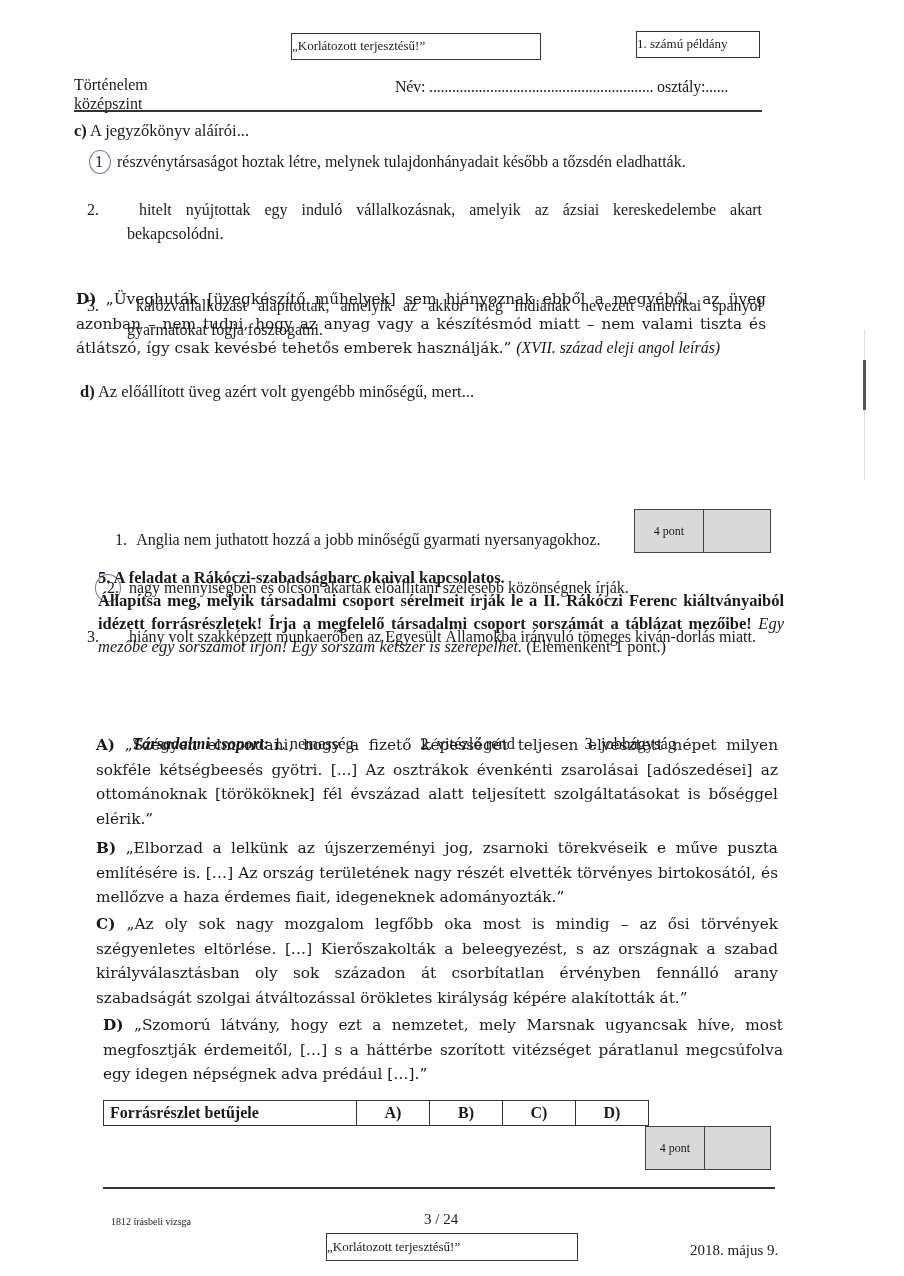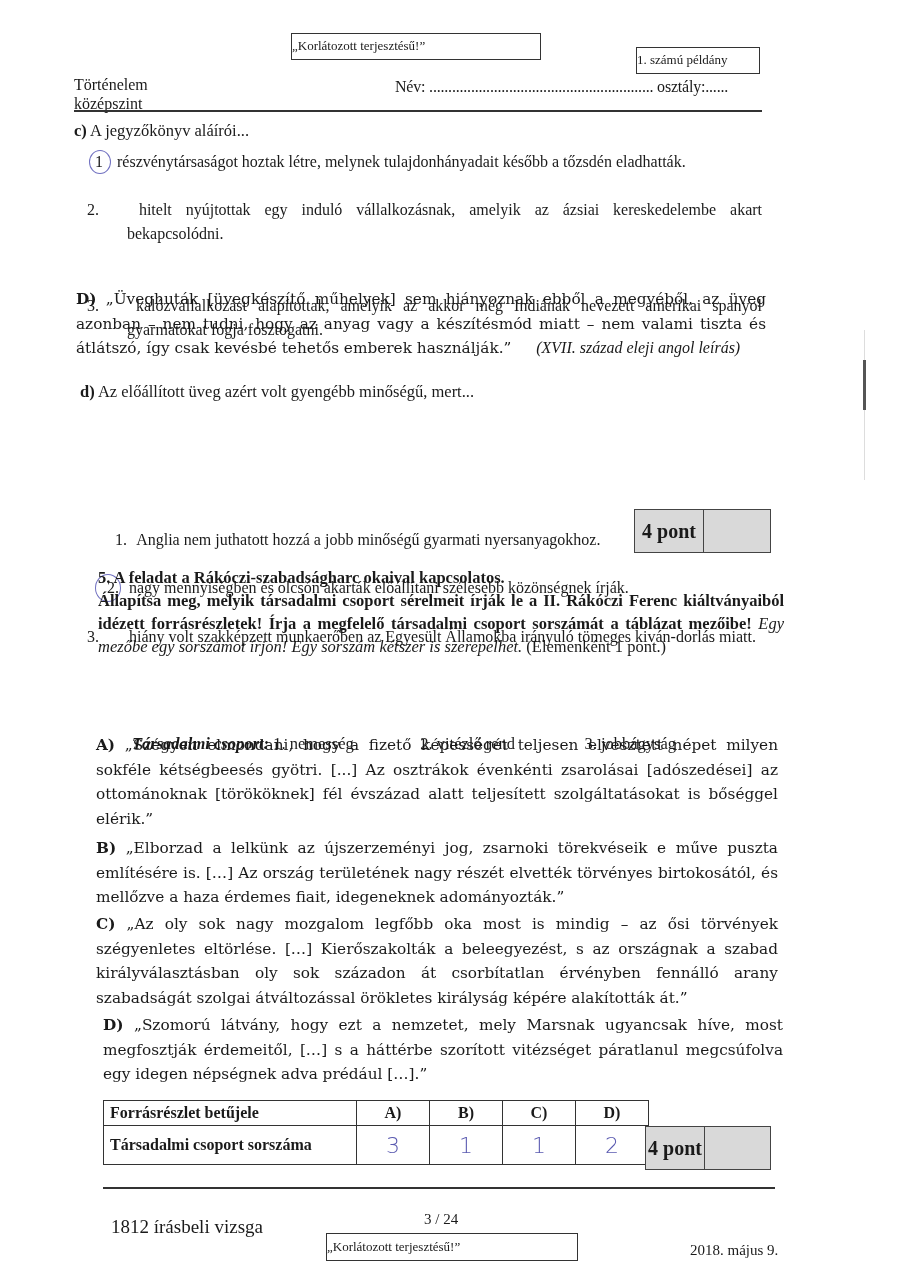--- a/index.html
+++ b/index.html
@@ -12,35 +12,35 @@
   .name-line { font-size: 16px; }
   .rule { height: 2px; background: #333; }
   .p { font-size: 16.5px; line-height: 24px; }
   .q { font-family: "DejaVu Serif", "Liberation Serif", serif; font-size: 15.3px; line-height: 24.5px; text-align: justify; }
   .list-item { font-size: 16px; line-height: 24px; position: relative; }
   .num { display: inline-block; width: 18px; }
   .circle { position: absolute; border: 1.5px solid #6a6ab8; border-radius: 50%; }
   .b { font-weight: bold; }
   .i { font-style: italic; }
   .pointbox { display: flex; border: 1.5px solid #444; background: #d9d9d9; box-sizing: border-box; }
-  .pointbox .lbl { border-right: 1.5px solid #444; display: flex; align-items: center; justify-content: center; font-size: 20px; font-weight: bold; }
+  .pointbox .lbl { border-right: 1.5px solid #444; display: flex; align-items: center; justify-content: center; font-size: 12px; }
   table.ans { border-collapse: collapse; font-size: 16px; }
   table.ans td { border: 1.5px solid #333; padding: 0 6px; height: 24px; }
   table.ans td.c { text-align: center; width: 60px; }
   .hand { font-family: "DejaVu Sans", sans-serif; color: #5a5ab0; font-size: 22px; font-weight: 300; }
   .edgebar { position: absolute; left: 863px; top: 360px; width: 3px; height: 50px; background: #555; }
   .edgeline { position: absolute; left: 864px; top: 330px; width: 1px; height: 150px; background: #ddd; }
 </style>
 </head>
 <body>
 
 <div class="abs box" style="left:291px;top:33px;width:250px;height:27px;line-height:24px;">
   <span>„Korlátozott terjesztésű!”</span>
 </div>
-<div class="abs box" style="left:636px;top:31px;width:124px;height:27px;line-height:24px;margin-top:16px;">
+<div class="abs box" style="left:636px;top:31px;width:124px;height:27px;line-height:24px;">
   <span>1. számú példány</span>
 </div>
 
 <div class="abs hdr-left" style="left:74px;top:75px;">
   <div>Történelem</div>
   <div>középszint</div>
 </div>
 <div class="abs name-line" style="left:395px;top:78px;letter-spacing:-0.2px;">Név: ........................................................... osztály:......</div>
 <div class="abs rule" style="left:74px;top:110px;width:688px;"></div>
 
@@ -59,21 +59,21 @@
   <span>hitelt nyújtottak egy induló vállalkozásnak, amelyik az ázsiai kereskedelembe akart bekapcsolódni.</span>
 </div>
 <div class="abs list-item" style="left:107px;top:222px;width:655px;padding-left:20px;text-indent:-20px;text-align:justify;box-sizing:border-box;">
   <span class="num">3.</span>
   <span>kalózvállalkozást alapítottak, amelyik az akkor még Indiának nevezett amerikai spanyol gyarmatokat fogja fosztogatni.</span>
 </div>
 
 <div class="abs q" style="left:76px;top:287px;width:690px;">
   <span class="b">D)</span>
   <span>„Üveghuták [üvegkészítő műhelyek] sem hiányoznak ebből a megyéből, az üveg azonban – nem tudni, hogy az anyag vagy a készítésmód miatt – nem valami tiszta és átlátszó, így csak kevésbé tehetős emberek használják.”</span>
-  <span class="i" style="font-family:'Liberation Serif',serif;font-size:16px;margin-left:20px;">(XVII. század eleji angol leírás)</span>
+  <span class="i" style="font-family:'Liberation Serif',serif;font-size:16px;">(XVII. század eleji angol leírás)</span>
 </div>
 
 <div class="abs p" style="left:80px;top:380px;">
   <span class="b">d)</span>
   <span>Az előállított üveg azért volt gyengébb minőségű, mert...</span>
 </div>
 <div class="abs list-item" style="left:115px;top:408px;width:660px;">
   <span class="num">1.</span>
   <span>Anglia nem juthatott hozzá a jobb minőségű gyarmati nyersanyagokhoz.</span>
 </div>
@@ -125,37 +125,30 @@
 
 <table class="abs ans" style="left:103px;top:1100px;">
   <tbody>
       <tr>
     <td class="b" style="width:240px;">Forrásrészlet betűjele</td>
     <td class="c b">A)</td>
     <td class="c b">B)</td>
     <td class="c b">C)</td>
     <td class="c b">D)</td>
   </tr>
-  <tr>
-    <td class="b" style="height:38px;">Társadalmi csoport sorszáma</td>
-    <td class="c hand">3</td>
-    <td class="c hand">1</td>
-    <td class="c hand">1</td>
-    <td class="c hand">2</td>
-  </tr>
 </tbody>
   </table>
 
 <div class="abs pointbox" style="left:645px;top:1126px;width:126px;height:44px;">
   <div class="lbl" style="width:58px;">4 pont</div>
   <div style="flex:1;"></div>
 </div>
 
 <div class="abs rule" style="left:103px;top:1187px;width:672px;"></div>
-<div class="abs" style="left:111px;top:1216px;font-size:19px;">1812 írásbeli vizsga</div>
+<div class="abs" style="left:111px;top:1216px;font-size:10px;">1812 írásbeli vizsga</div>
 <div class="abs" style="left:424px;top:1211px;font-size:15px;">3 / 24</div>
 <div class="abs" style="left:690px;top:1242px;font-size:15px;">2018. május 9.</div>
 <div class="abs box" style="left:326px;top:1233px;width:252px;height:28px;line-height:26px;">
   <span>„Korlátozott terjesztésű!”</span>
 </div>
 
 <div class="edgeline"></div>
 <div class="edgebar"></div>
 
 </body></html>

